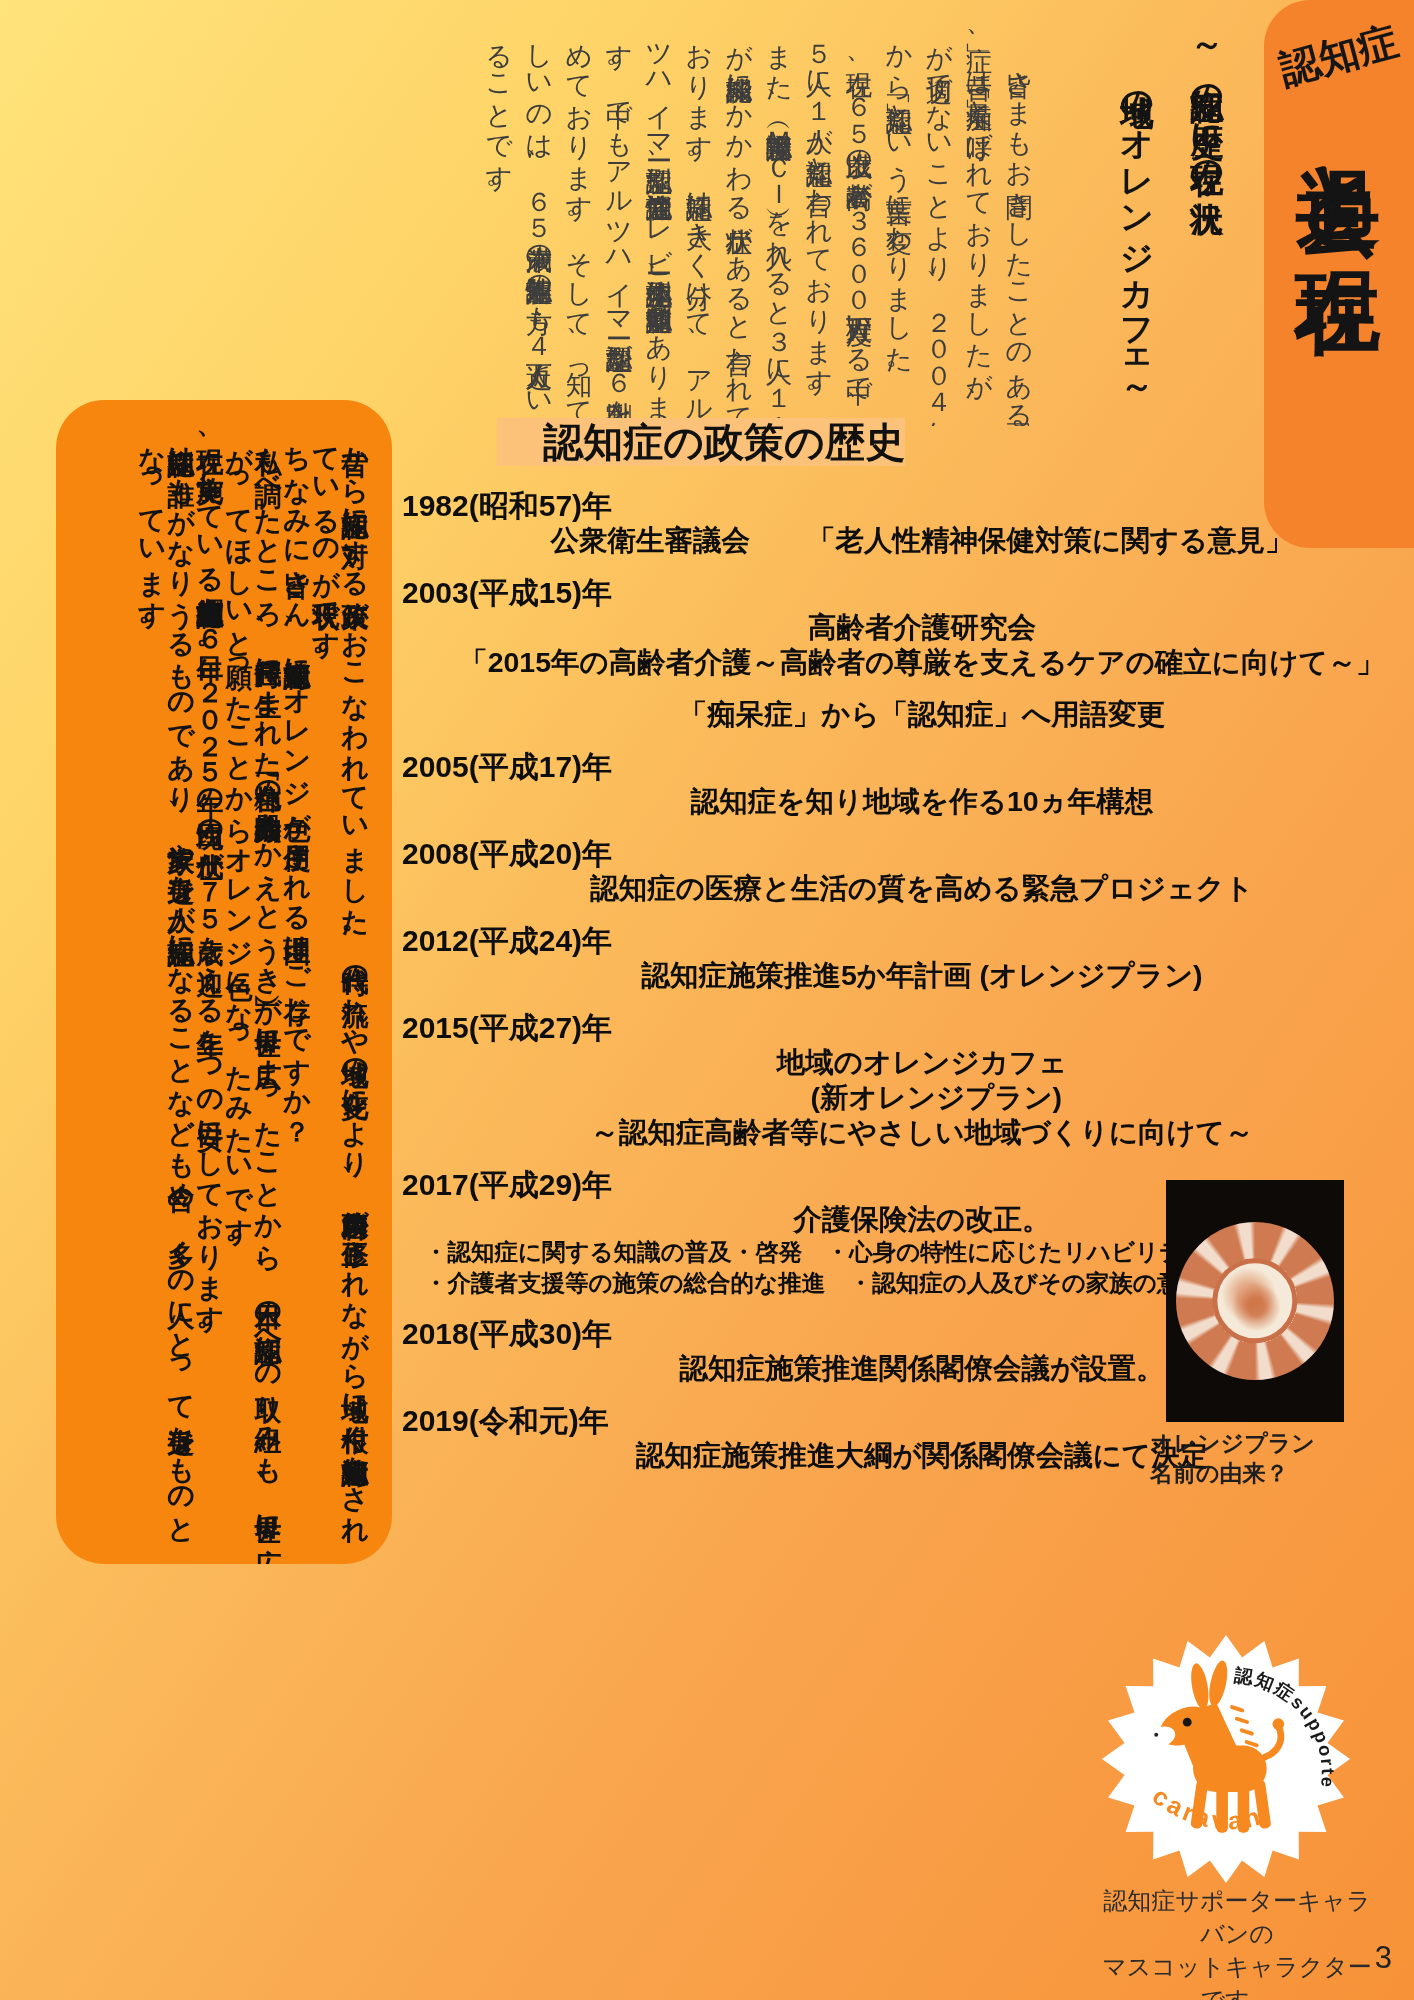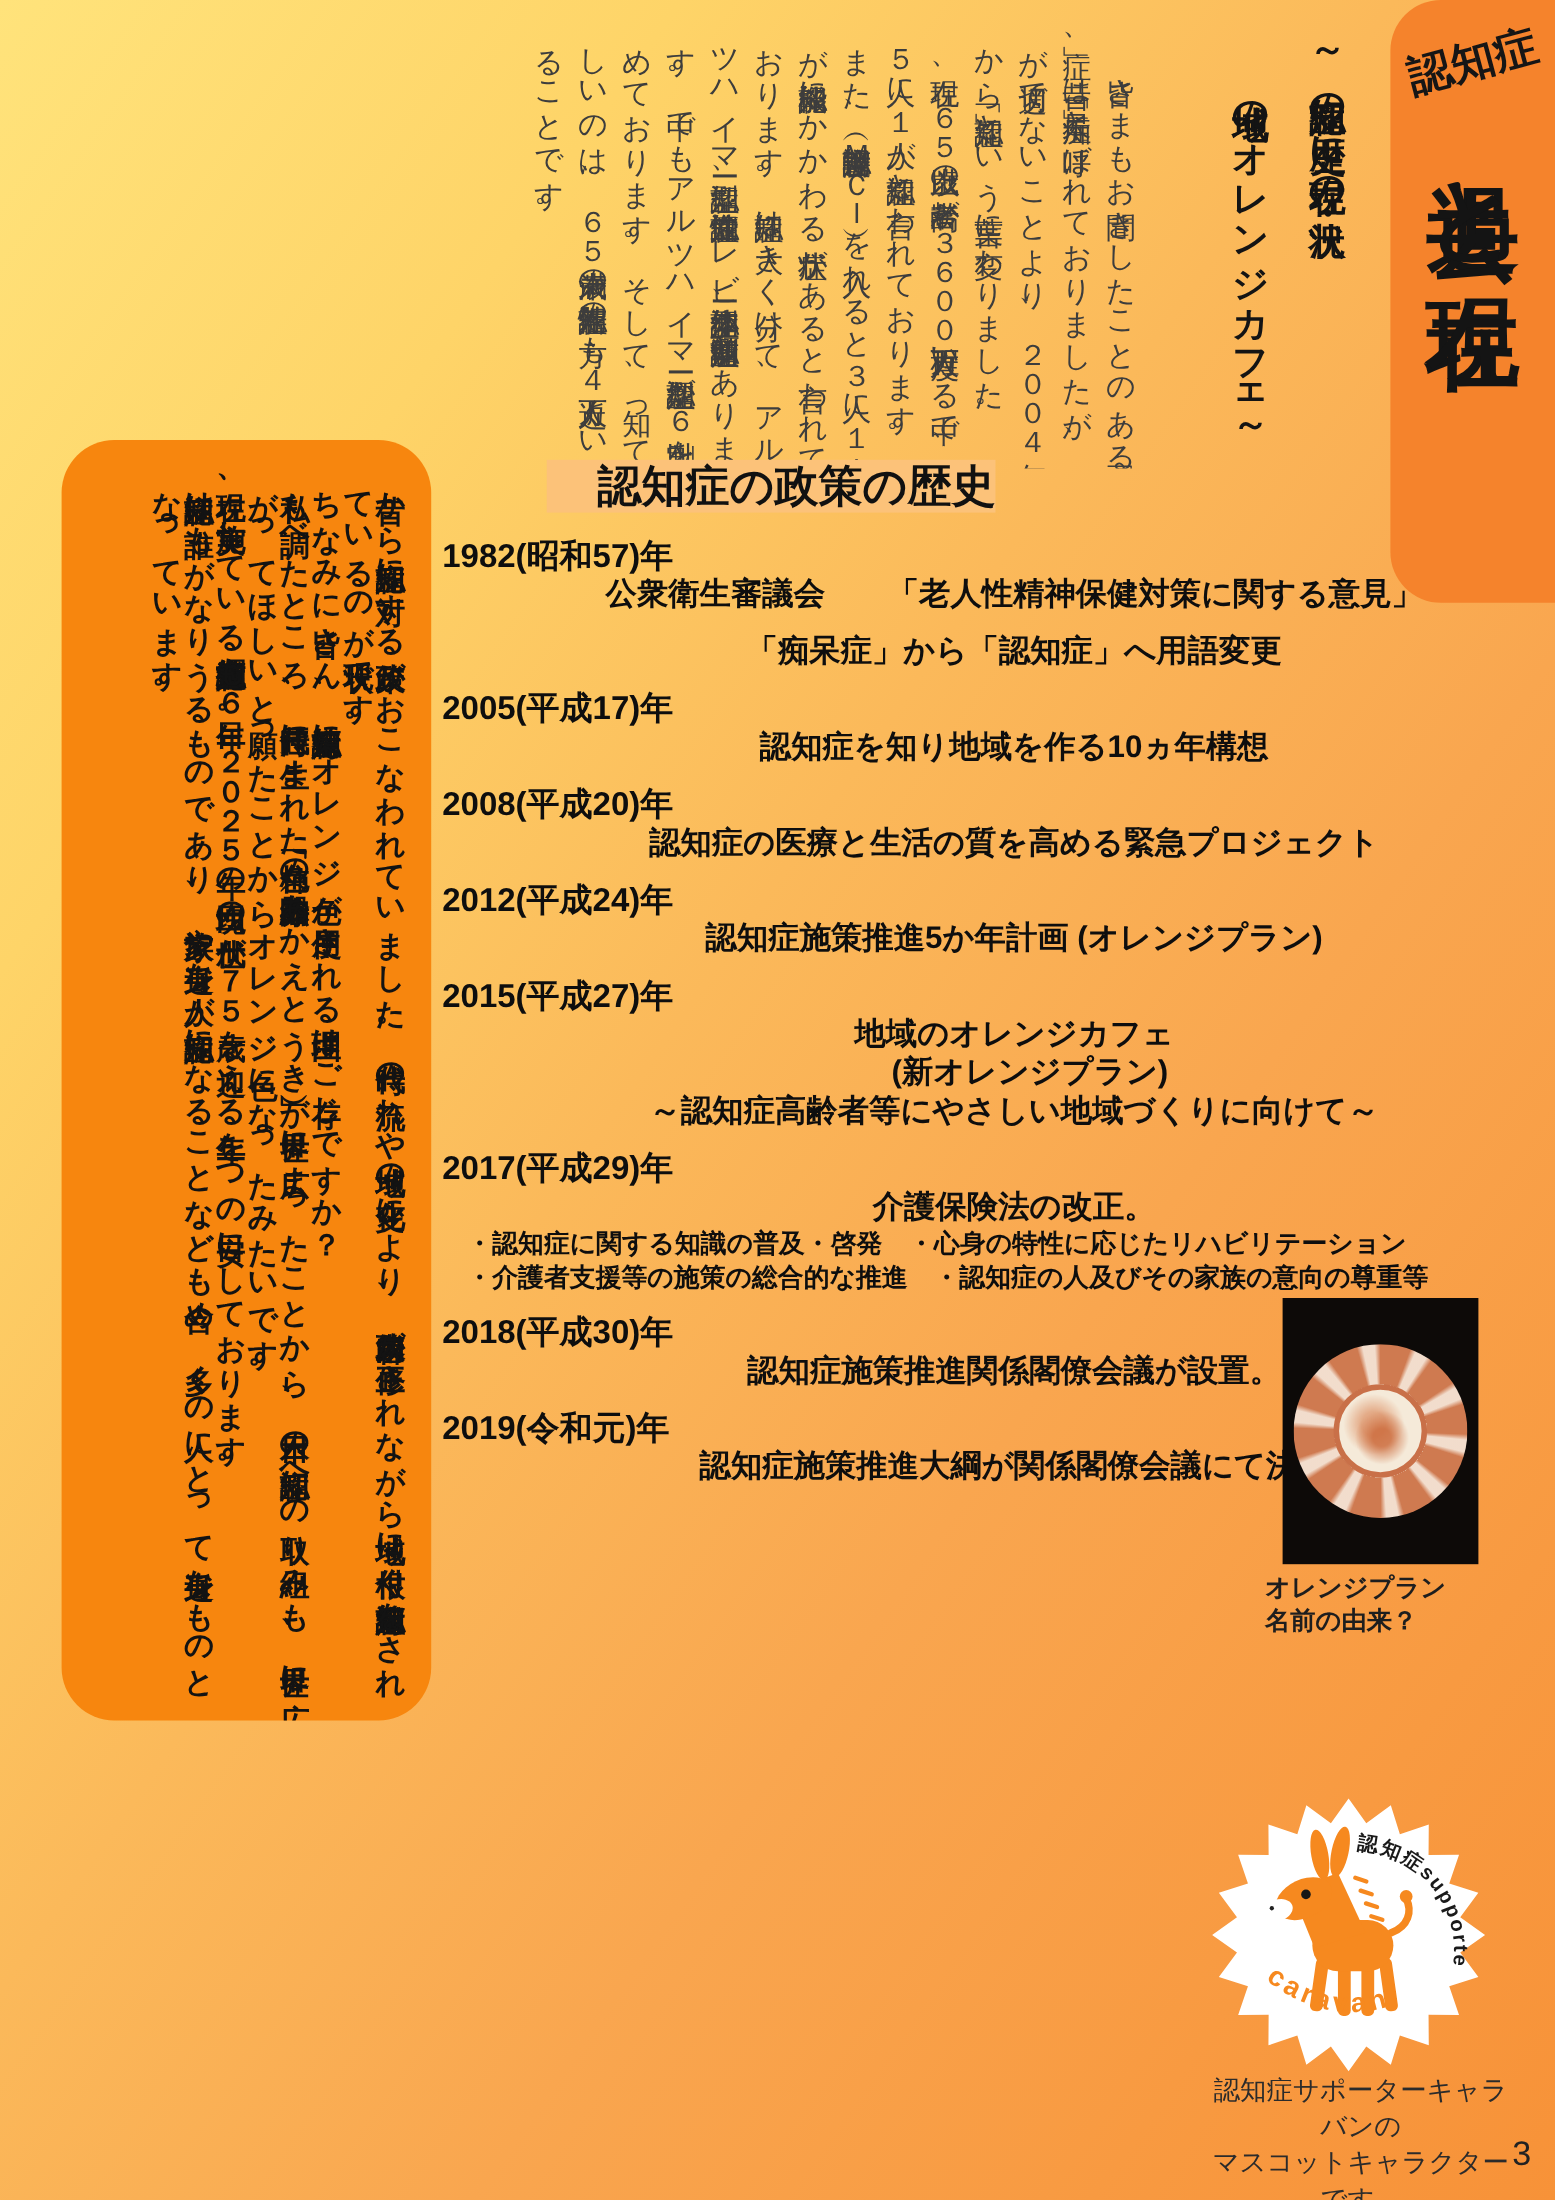--- a/index.html
+++ b/index.html
@@ -90,20 +90,25 @@
   </div>
 
   <div class="policy-band">
     <span>認知症の政策の歴史</span>
   </div>
 
   <div class="timeline">
       <div class="tl-entry">
         <div class="tl-year">1982(昭和57)年</div>
         <div class="tl-line">公衆衛生審議会　　「老人性精神保健対策に関する意見」</div>
+      </div>
+      <div class="tl-entry">
+        <div class="tl-year">2003(平成15)年</div>
+        <div class="tl-line">高齢者介護研究会</div>
+        <div class="tl-line">「2015年の高齢者介護～高齢者の尊厳を支えるケアの確立に向けて～」</div>
       </div>
       <div class="tl-entry">
         <div class="tl-line">「痴呆症」から「認知症」へ用語変更</div>
       </div>
       <div class="tl-entry">
         <div class="tl-year">2005(平成17)年</div>
         <div class="tl-line">認知症を知り地域を作る10ヵ年構想</div>
       </div>
       <div class="tl-entry">
         <div class="tl-year">2008(平成20)年</div>

